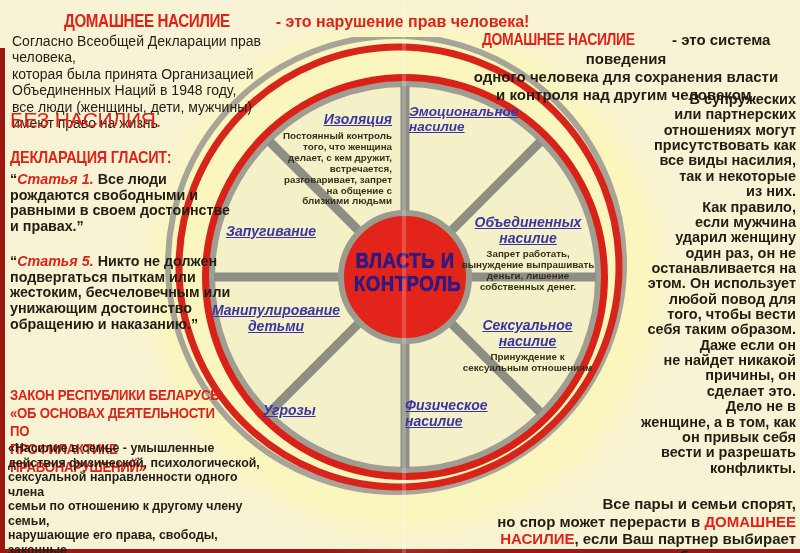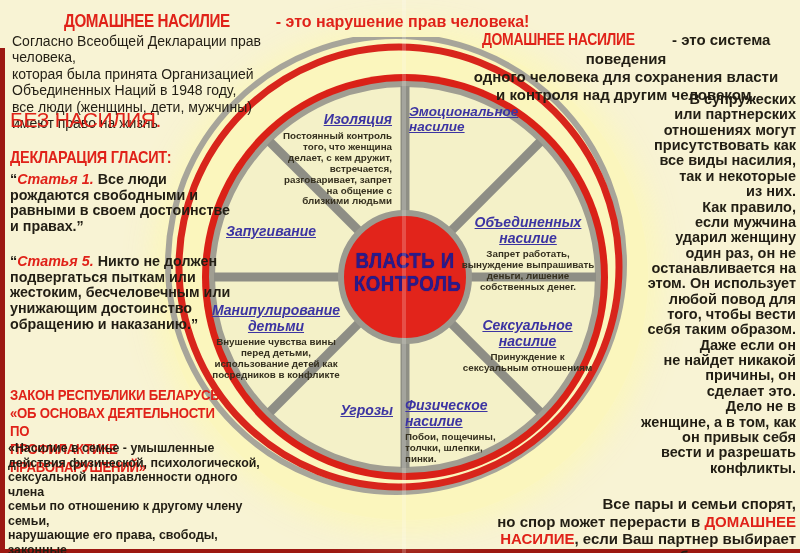--- a/index.html
+++ b/index.html
@@ -55,21 +55,21 @@
   .seg .seg-title{font-style:italic;font-weight:bold;font-size:14px;line-height:1.12;
                   color:#3c34a2;text-decoration:underline;margin-bottom:3px;margin-top:13px;}
   .seg .seg-body{font-weight:bold;font-size:9.8px;line-height:1.12;}
   .seg-isolation{left:240px;top:99px;width:152px;text-align:right;}
   .seg-emotional{left:409px;top:91px;width:124px;text-align:left;}
   .seg-emotional .seg-title{font-size:13.5px;}
   .seg-emotional .seg-body{font-size:9.2px;line-height:1.1;}
   .seg-economic{left:448px;top:202px;width:160px;text-align:center;}
   .seg-sexual{left:450px;top:305px;width:155px;text-align:center;}
   .seg-physical{left:405px;top:385px;width:125px;text-align:left;}
-  .seg-threats{left:263px;top:390px;width:130px;text-align:right;}
+  .seg-threats{left:263px;top:390px;width:130px;}
   .seg-children{left:200px;top:290px;width:152px;text-align:center;}
   .seg-intimidation{left:195px;top:211px;width:152px;text-align:center;}
 </style>
 </head>
 <body>
 
 <div class="abs edge-left"></div>
 <div class="abs edge-bottom"></div>
 
 <div class="abs glow"></div>
@@ -121,34 +121,27 @@
 </div>
 <div class="abs seg seg-sexual">
   <div class="seg-title preline">Сексуальное
 насилие</div>
   <div class="seg-body preline">Принуждение к
 сексуальным отношениям</div>
 </div>
 <div class="abs seg seg-physical">
   <div class="seg-title preline">Физическое
 насилие</div>
-  <div class="seg-body preline">Побои, пощечины,
-толчки, шлепки,
-пинки.</div>
 </div>
 <div class="abs seg seg-threats">
   <div class="seg-title preline">Угрозы</div>
 </div>
 <div class="abs seg seg-children">
   <div class="seg-title preline">Манипулирование
 детьми</div>
-  <div class="seg-body preline">Внушение чувства вины
-перед детьми,
-использование детей как
-посредников в конфликте</div>
 </div>
 <div class="abs seg seg-intimidation">
   <div class="seg-title preline">Запугивание</div>
 </div>
 
 <div class="abs tl-header red">
   <span class="brand">ДОМАШНЕЕ НАСИЛИЕ</span><span class="rest"> - это нарушение прав человека!</span>
 </div>
 <div class="abs intro dark preline">Согласно Всеобщей Декларации прав человека,
 которая была принята Организацией

